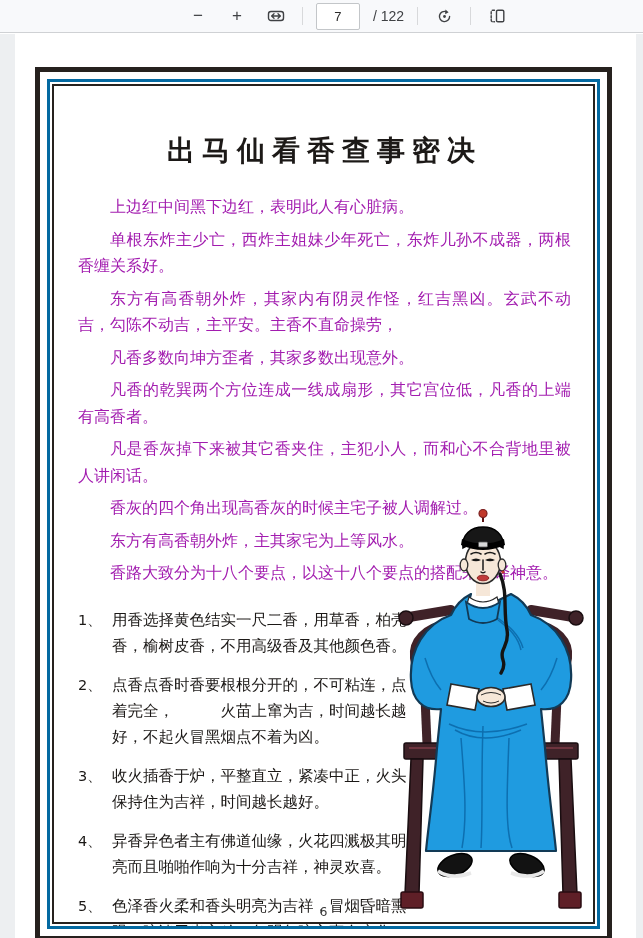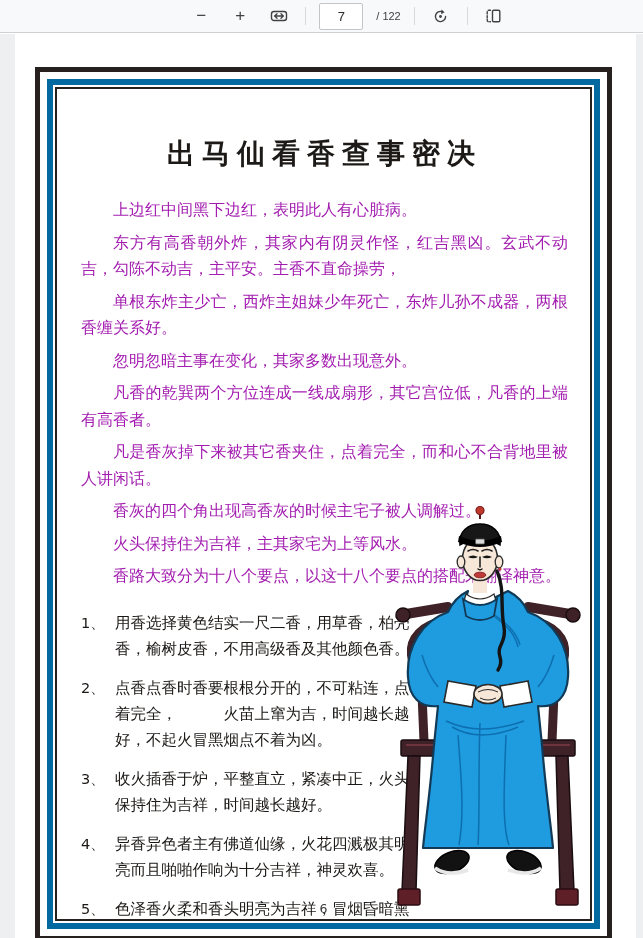--- a/index.html
+++ b/index.html
@@ -20,35 +20,35 @@
     width:26px;height:26px;border:none;background:transparent;
     display:flex;align-items:center;justify-content:center;
     color:#3f4144;font-size:17px;cursor:pointer;padding:0;
   }
   .tb-sep{width:1px;height:18px;background:#d8d9db;}
   .tb-page-input{
     width:38px;height:23px;border:1px solid #c3c6c9;border-radius:2px;
     background:#fff;text-align:center;font-size:13px;color:#2b2b2b;
     font-family:"Liberation Sans","DejaVu Sans",sans-serif;
   }
-  .tb-total{font-size:11px;color:#3f4144;}
+  .tb-total{font-size:14px;color:#3f4144;}
   .tb-icon svg{display:block;}
   
   .viewer{position:absolute;top:34px;left:0;right:0;bottom:0;background:#ffffff;}
   .gutter-left{position:absolute;left:0;top:0;bottom:0;width:15px;background:#edeff1;}
   .gutter-right{position:absolute;right:0;top:0;bottom:0;width:7px;background:#edeff1;}
   .pdf-page{position:absolute;left:15px;right:7px;top:0;bottom:0;background:#fff;}
   
   .frame-outer{
     position:absolute;left:20px;top:33px;width:577px;height:874px;
     border:5px solid #26211e;box-sizing:border-box;background:#fff;
   }
   .frame-inner{
     position:absolute;left:7px;right:7px;top:7px;bottom:7px;
-    border:6px solid #0369a1;
+    border:3px solid #0369a1;
     box-shadow:inset 0 0 0 2px #ffffff, inset 0 0 0 4px #26211e;
     box-sizing:border-box;
     padding:26px 26px 4px 28px;
     overflow:hidden;
   }
   .doc-title{
     text-align:center;font-size:28px;font-weight:700;letter-spacing:7px;
     color:#1c1917;margin:24px 0 24px;
   }
   .para{
@@ -108,27 +108,27 @@
   <div class="gutter-left"></div>
   <div class="gutter-right"></div>
 
   <div class="pdf-page">
     <div class="frame-outer">
       <div class="frame-inner">
 
         <h1 class="doc-title">出马仙看香查事密决</h1>
 
         <p class="para">上边红中间黑下边红，表明此人有心脏病。</p>
+        <p class="para">单根东炸主少亡，西炸主姐妹少年死亡，东炸儿孙不成器，两根香缠关系好。</p>
         <p class="para">东方有高香朝外炸，其家内有阴灵作怪，红吉黑凶。玄武不动吉，勾陈不动吉，主平安。主香不直命操劳，</p>
-        <p class="para">单根东炸主少亡，西炸主姐妹少年死亡，东炸儿孙不成器，两根香缠关系好。</p>
-        <p class="para">忽明忽暗主事在变化，其家多数出现意外。</p>
+        <p class="para">凡香多数向坤方歪者，其家多数出现意外。</p>
         <p class="para">凡香的乾巽两个方位连成一线成扇形，其它宫位低，凡香的上端有高香者。</p>
-        <p class="para">凡是香灰掉下来被其它香夹住，点着完全，而和心不合背地里被人讲闲话。</p>
+        <p class="para">凡是香灰掉下来被其它香夹住，主犯小人，而和心不合背地里被人讲闲话。</p>
         <p class="para">香灰的四个角出现高香灰的时候主宅子被人调解过。</p>
-        <p class="para">火头保持住为吉祥，主其家宅为上等风水。</p>
+        <p class="para">东方有高香朝外炸，主其家宅为上等风水。</p>
         <p class="para">香路大致分为十八个要点，以这十八个要点的搭配来翻译神意。</p>
 
         <div class="list">
           <div class="list-item">
             <span class="list-num">1、</span>
             <span class="list-text">用香选择黄色结实一尺二香，用草香，柏壳香，榆树皮香，不用高级香及其他颜色香。</span>
           </div>
           <div class="list-item">
             <span class="list-num">2、</span>
             <span class="list-text">点香点香时香要根根分开的，不可粘连，点着完全，　　　火苗上窜为吉，时间越长越好，不起火冒黑烟点不着为凶。</span>

